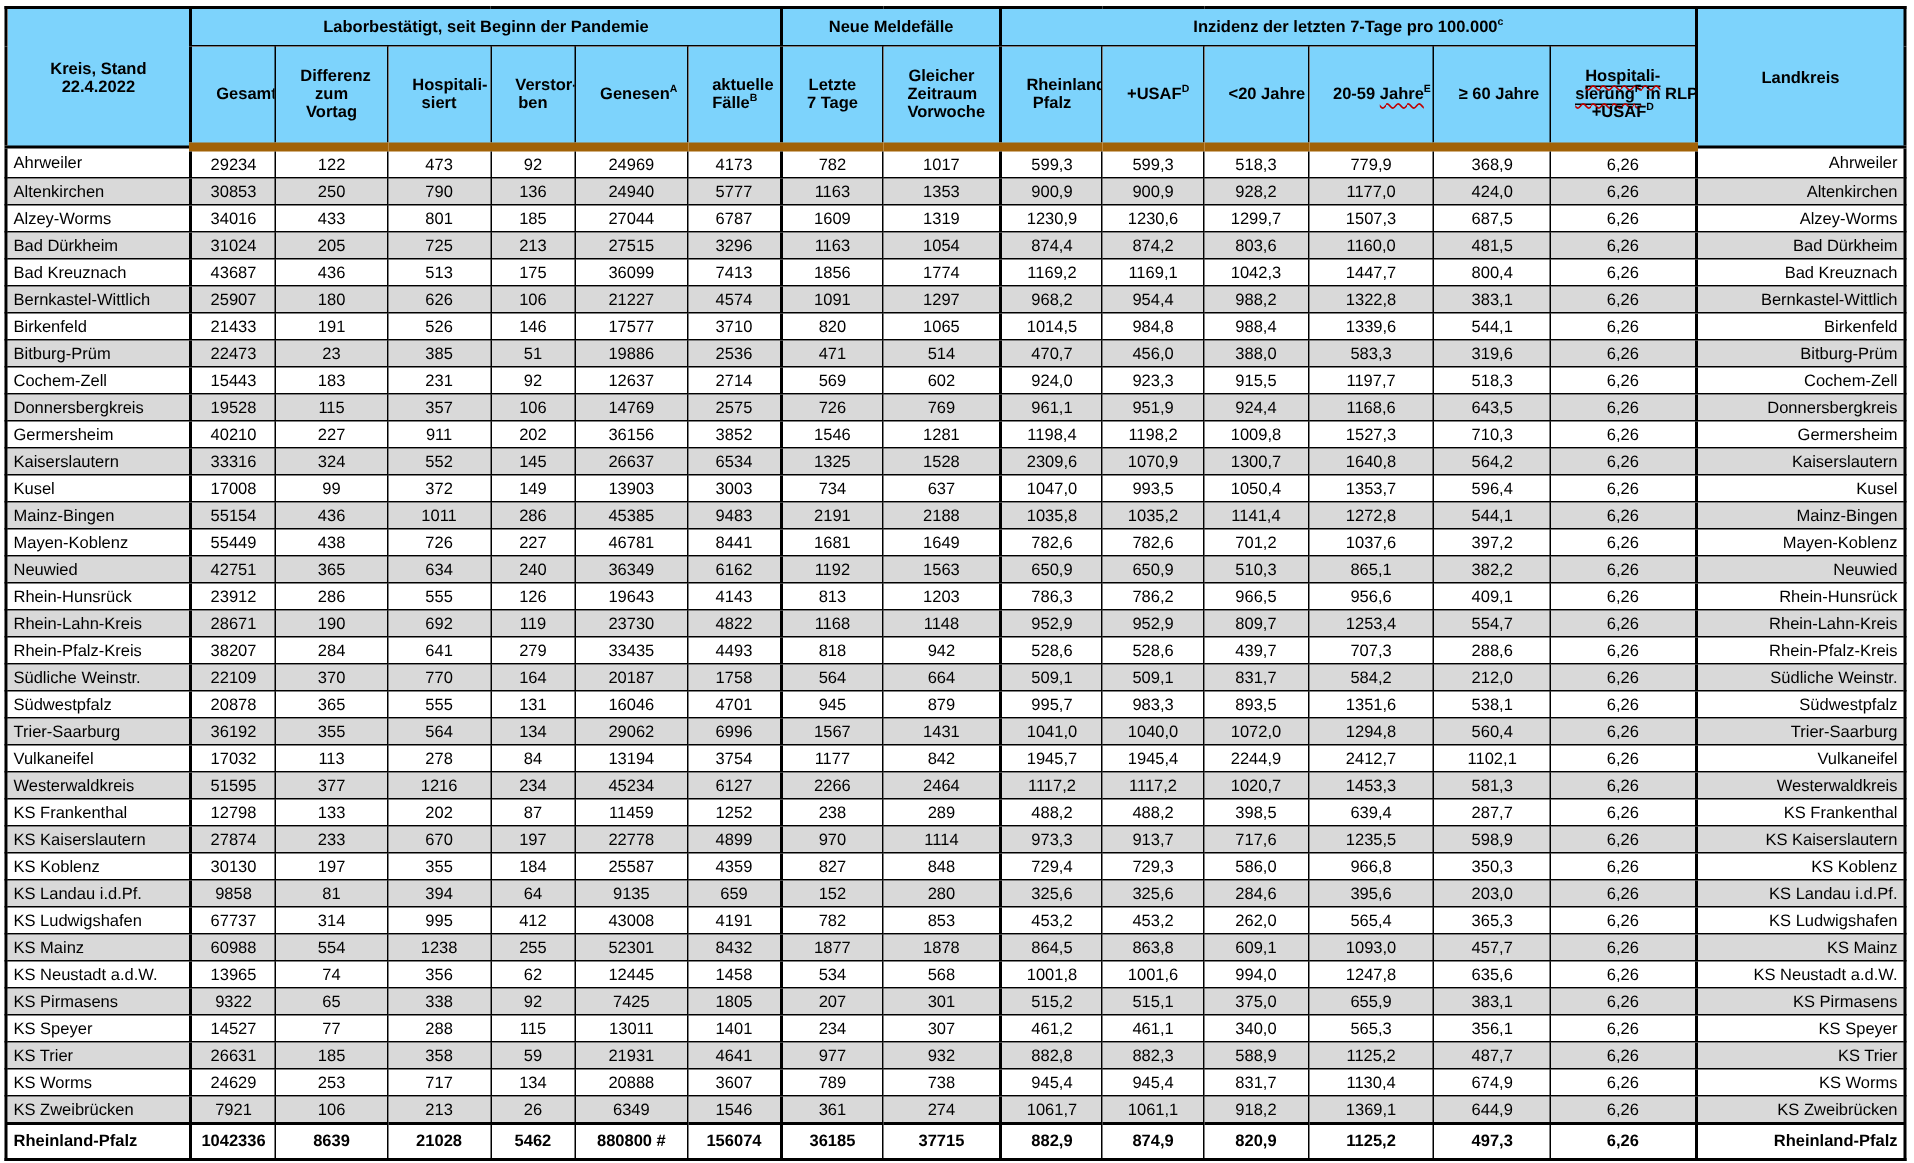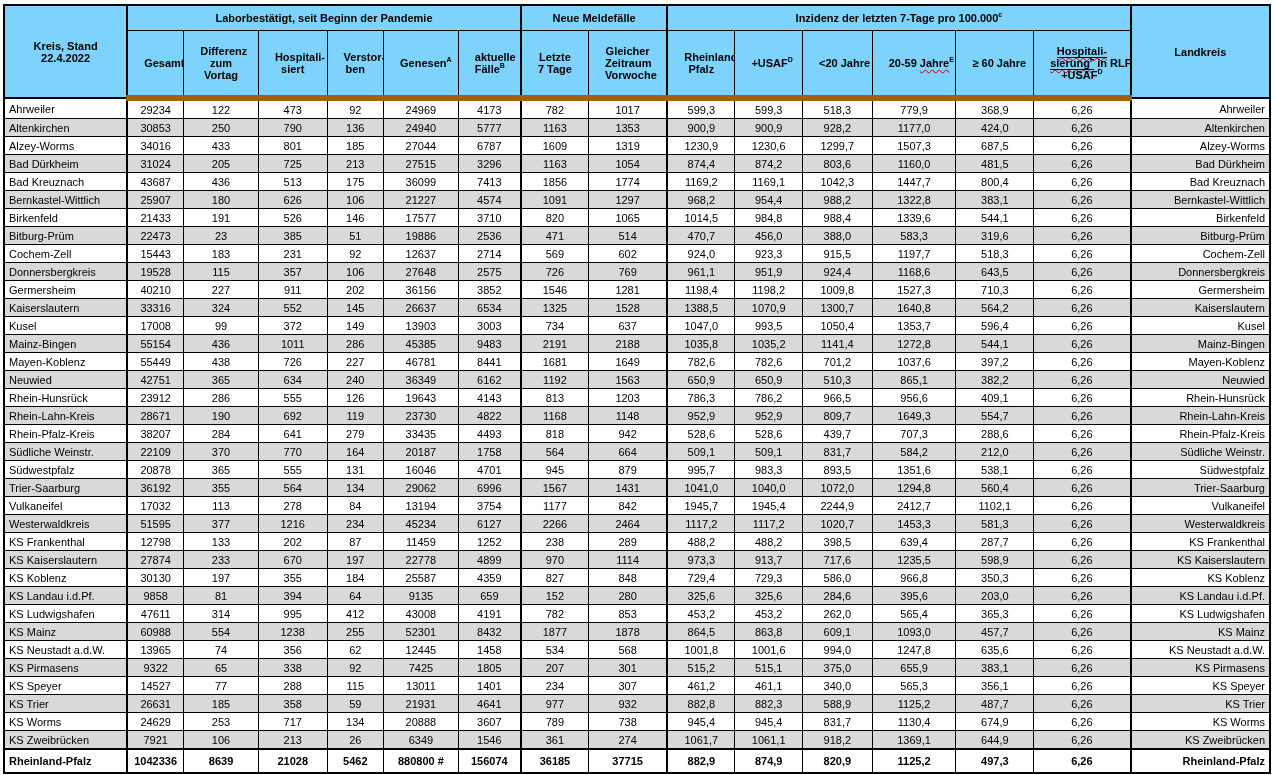--- a/index.html
+++ b/index.html
@@ -274,21 +274,21 @@
         <td class="num">518,3</td>
         <td class="num">6,26</td>
         <td class="lk bl">Cochem-Zell</td>
       </tr>
       <tr>
         <td class="name">Donnersbergkreis</td>
         <td class="num bl">19528</td>
         <td class="num">115</td>
         <td class="num">357</td>
         <td class="num">106</td>
-        <td class="num">27648</td>
+        <td class="num">14769</td>
         <td class="num">2575</td>
         <td class="num bl">726</td>
         <td class="num">769</td>
         <td class="num bl">961,1</td>
         <td class="num">951,9</td>
         <td class="num">924,4</td>
         <td class="num">1168,6</td>
         <td class="num">643,5</td>
         <td class="num">6,26</td>
         <td class="lk bl">Donnersbergkreis</td>
@@ -314,21 +314,21 @@
       <tr>
         <td class="name">Kaiserslautern</td>
         <td class="num bl">33316</td>
         <td class="num">324</td>
         <td class="num">552</td>
         <td class="num">145</td>
         <td class="num">26637</td>
         <td class="num">6534</td>
         <td class="num bl">1325</td>
         <td class="num">1528</td>
-        <td class="num bl">1388,5</td>
+        <td class="num bl">2309,6</td>
         <td class="num">1070,9</td>
         <td class="num">1300,7</td>
         <td class="num">1640,8</td>
         <td class="num">564,2</td>
         <td class="num">6,26</td>
         <td class="lk bl">Kaiserslautern</td>
       </tr>
       <tr>
         <td class="name">Kusel</td>
         <td class="num bl">17008</td>
@@ -425,21 +425,21 @@
         <td class="num">190</td>
         <td class="num">692</td>
         <td class="num">119</td>
         <td class="num">23730</td>
         <td class="num">4822</td>
         <td class="num bl">1168</td>
         <td class="num">1148</td>
         <td class="num bl">952,9</td>
         <td class="num">952,9</td>
         <td class="num">809,7</td>
-        <td class="num">1649,3</td>
+        <td class="num">1253,4</td>
         <td class="num">554,7</td>
         <td class="num">6,26</td>
         <td class="lk bl">Rhein-Lahn-Kreis</td>
       </tr>
       <tr>
         <td class="name">Rhein-Pfalz-Kreis</td>
         <td class="num bl">38207</td>
         <td class="num">284</td>
         <td class="num">641</td>
         <td class="num">279</td>
@@ -612,21 +612,21 @@
         <td class="num bl">325,6</td>
         <td class="num">325,6</td>
         <td class="num">284,6</td>
         <td class="num">395,6</td>
         <td class="num">203,0</td>
         <td class="num">6,26</td>
         <td class="lk bl">KS Landau i.d.Pf.</td>
       </tr>
       <tr>
         <td class="name">KS Ludwigshafen</td>
-        <td class="num bl">47611</td>
+        <td class="num bl">67737</td>
         <td class="num">314</td>
         <td class="num">995</td>
         <td class="num">412</td>
         <td class="num">43008</td>
         <td class="num">4191</td>
         <td class="num bl">782</td>
         <td class="num">853</td>
         <td class="num bl">453,2</td>
         <td class="num">453,2</td>
         <td class="num">262,0</td>

